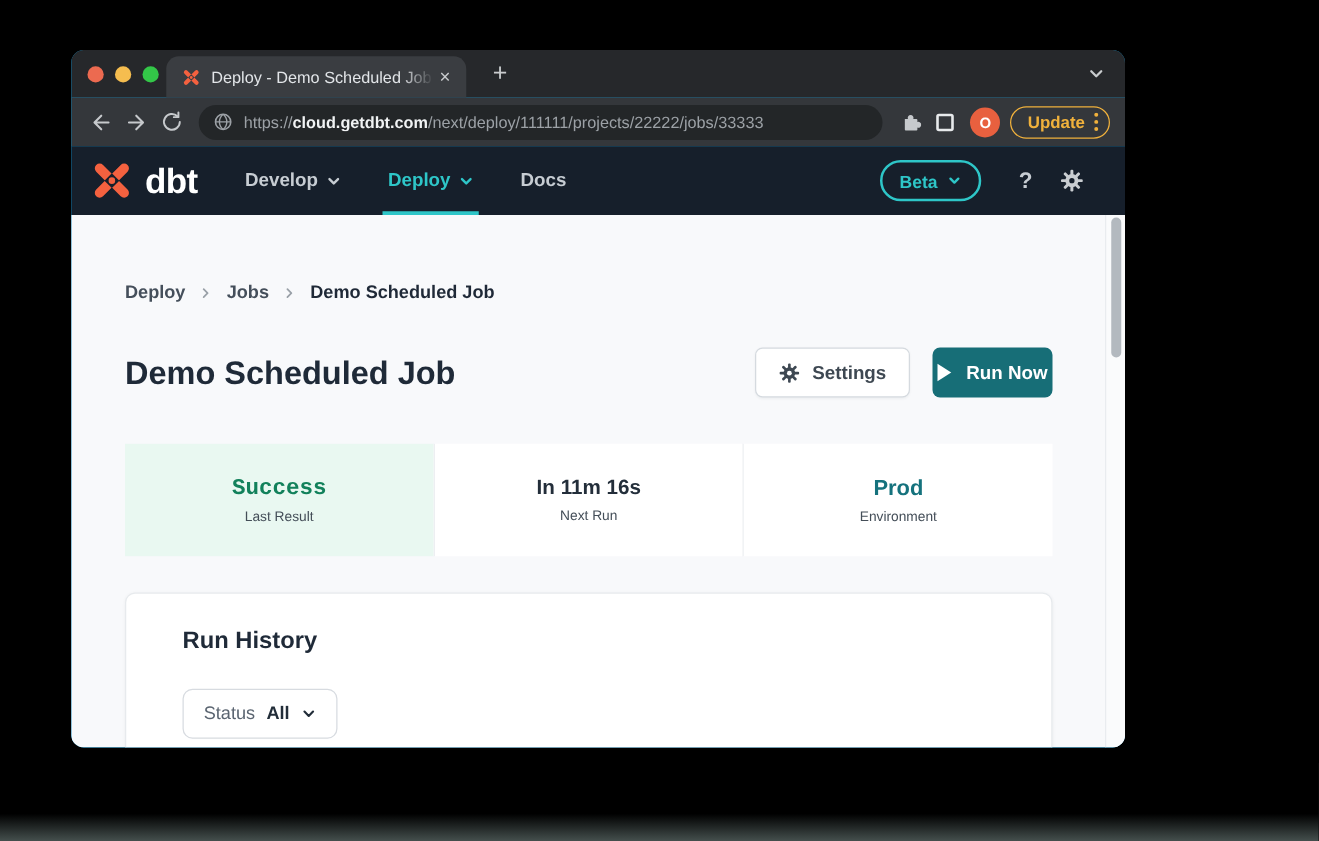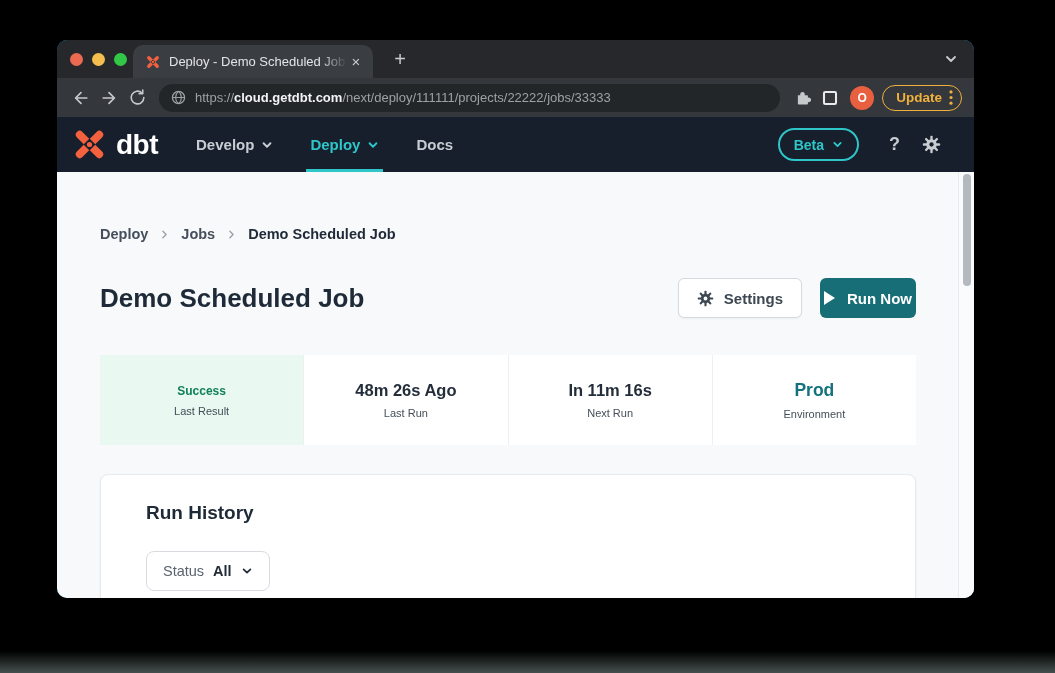--- a/index.html
+++ b/index.html
@@ -2,21 +2,21 @@
 <html><head>
 <meta charset="utf-8">
 <style>
   * { margin:0; padding:0; box-sizing:border-box; }
   html,body { width:1055px; height:673px; background:#000; overflow:hidden;
               font-family:"Liberation Sans", sans-serif; }
   .canvas { position:relative; width:1055px; height:673px; background:#000; }
   .canvas::after { content:""; position:absolute; left:0; right:0; bottom:0; height:22px;
                    background:linear-gradient(to bottom, rgba(0,0,0,0), #45504e); pointer-events:none; }
 
-  .window { position:absolute; left:57px; top:40px; width:917px; height:558px;
+  .window { position:absolute; left:57px; top:40px; width:843px; height:558px;
             border-radius:10px; overflow:hidden; background:#0ea5e9;
             box-shadow:0 24px 70px rgba(0,0,0,.65); display:flex; flex-direction:column; }
 
   
   .tabstrip { height:38px; background:#26282b; display:flex; align-items:flex-end; padding-left:13px; flex:none; }
   .lights { display:flex; gap:9px; align-items:center; align-self:center; }
   .light { width:13px; height:13px; border-radius:50%; }
   .light.close { background:#ec6a50; }
   .light.min   { background:#f5bd4f; }
   .light.zoom  { background:#33c748; }
@@ -93,21 +93,21 @@
   .play-tri { width:0; height:0; border-left:11px solid #fff; border-top:7px solid transparent;
               border-bottom:7px solid transparent; }
 
   .stats { margin-top:37px; display:flex; height:90px; }
   .stat { flex:1; background:#fff; display:flex; flex-direction:column; align-items:center;
           justify-content:center; gap:7px; }
   .stat + .stat { border-left:1px solid #edeff2; }
   .stat-value { font-size:16.5px; font-weight:700; color:#232e3a; }
   .stat-label { font-size:11px; color:#444e58; }
   .stat--success { background:#e9f8f1; }
-  .stat--success .stat-value { color:#12815b; font-size:12px; }
+  .stat--success .stat-value { color:#12815b; font-size:18px;font-family:Liberation Mono, monospace; }
   .stat--env .stat-value { color:#15727d; font-size:17.5px; }
 
   .card { margin-top:29px; background:#fff; border:1px solid #e7eaed; border-radius:8px;
           height:200px; box-shadow:0 1px 3px rgba(20,30,40,.05); padding:27px 0 0 45px; }
   .card-title { font-size:19px; font-weight:700; color:#1f2a38; }
   .filter-pill { margin-top:27px; display:inline-flex; height:40px; align-items:center; gap:9px;
                  border:1px solid #d7dbe0; border-radius:8px; background:#fff; padding:0 16px;
                  font-size:14.5px; }
   .filter-label { color:#5a6470; }
   .filter-value { color:#222d39; font-weight:700; }
@@ -289,24 +289,20 @@
           </button>
         </div>
       </div>
 
       <div class="stats">
         <div class="stat stat--success">
           <span class="stat-value">Success</span>
           <span class="stat-label">Last Result</span>
         </div>
         <div class="stat">
-          <span class="stat-value">48m 26s Ago</span>
-          <span class="stat-label">Last Run</span>
-        </div>
-        <div class="stat">
           <span class="stat-value">In 11m 16s</span>
           <span class="stat-label">Next Run</span>
         </div>
         <div class="stat stat--env">
           <span class="stat-value">Prod</span>
           <span class="stat-label">Environment</span>
         </div>
       </div>
 
       <div class="card">

